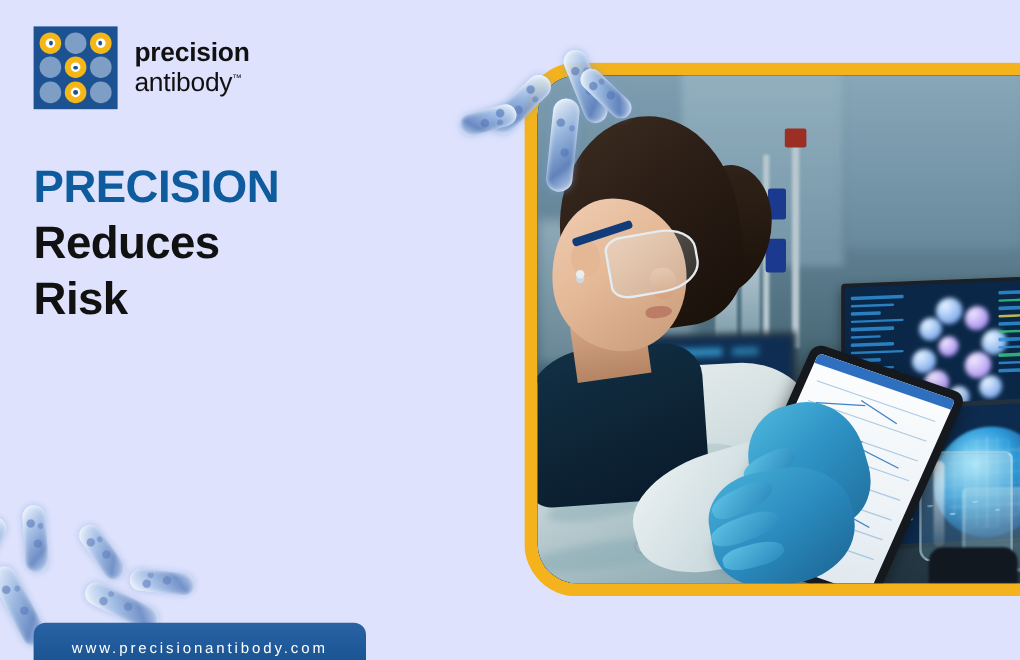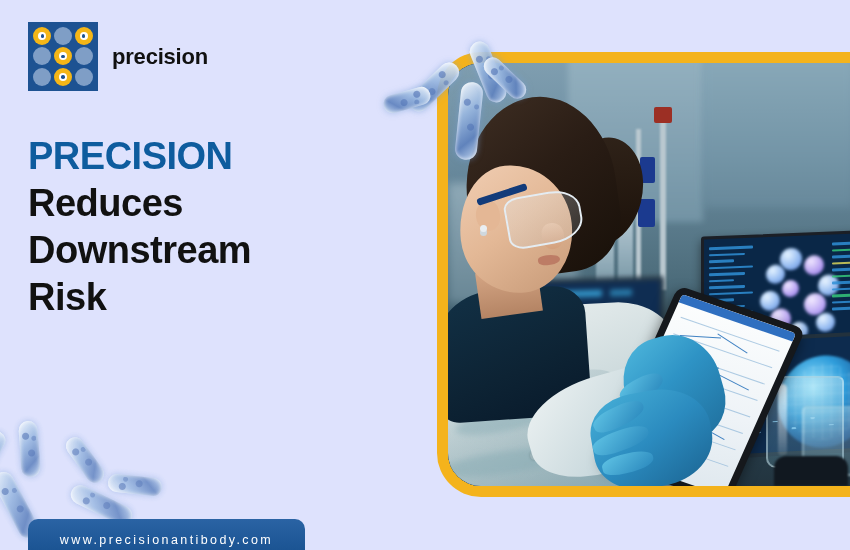--- a/index.html
+++ b/index.html
@@ -352,27 +352,27 @@
       <span class="dot gold"></span>
       <span class="dot grey"></span>
       <span class="dot gold"></span>
       <span class="dot grey"></span>
       <span class="dot grey"></span>
       <span class="dot gold"></span>
       <span class="dot grey"></span>
     </div>
     <div class="logo-text">
       <span class="l1">precision</span>
+      <span class="l2"><span>antibody</span><span class="tm">™</span></span>
     </div>
   </div>
 
   <div class="headline">
     <span class="hl-blue">PRECISION</span>
     <span class="hl-dark">Reduces</span>
-    <span class="hl-dark">Downstream</span>
     <span class="hl-dark">Risk</span>
   </div>
 
   <div class="photo-frame">
     <div class="photo">
       <div class="scene">
 
         <div class="bg-wall"></div>
         <div class="cab1"></div>
         <div class="cab2"></div>

